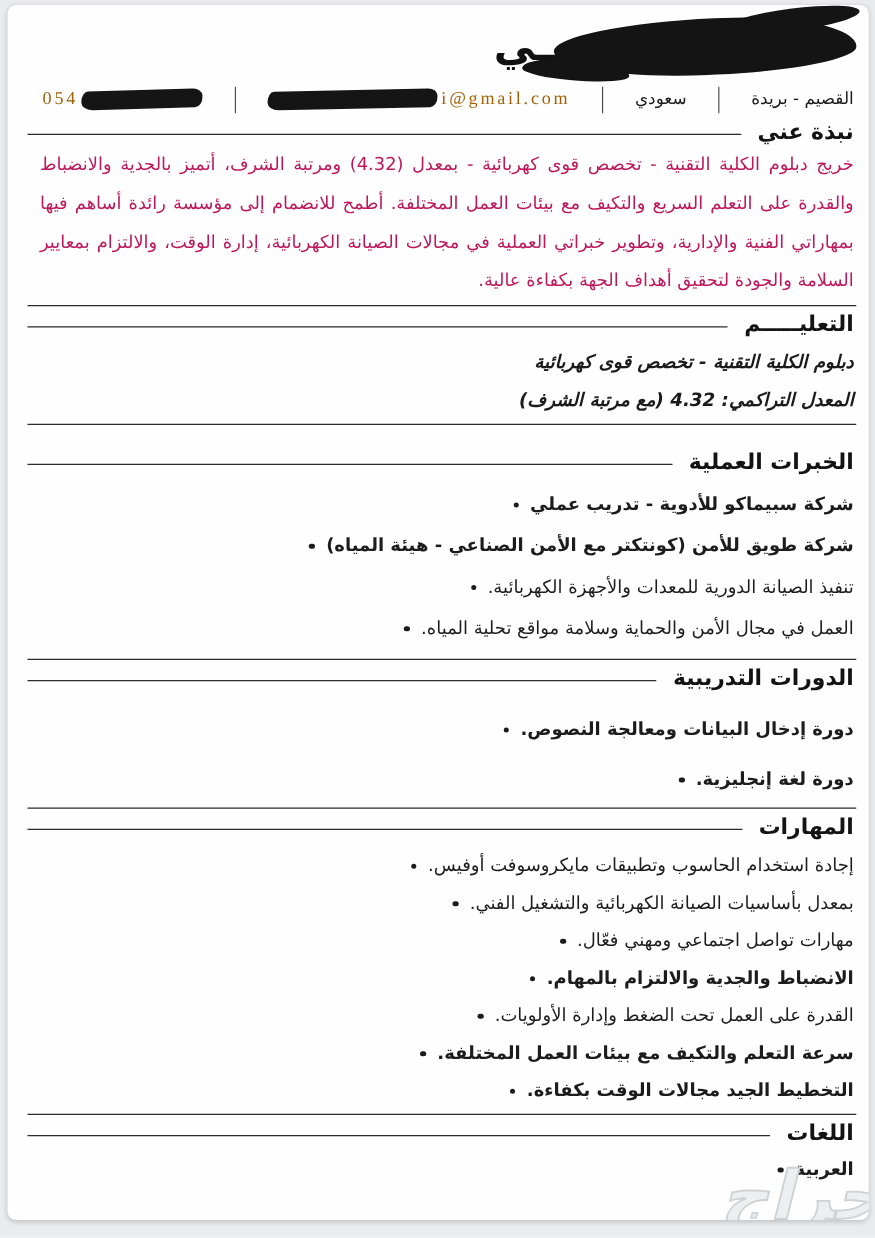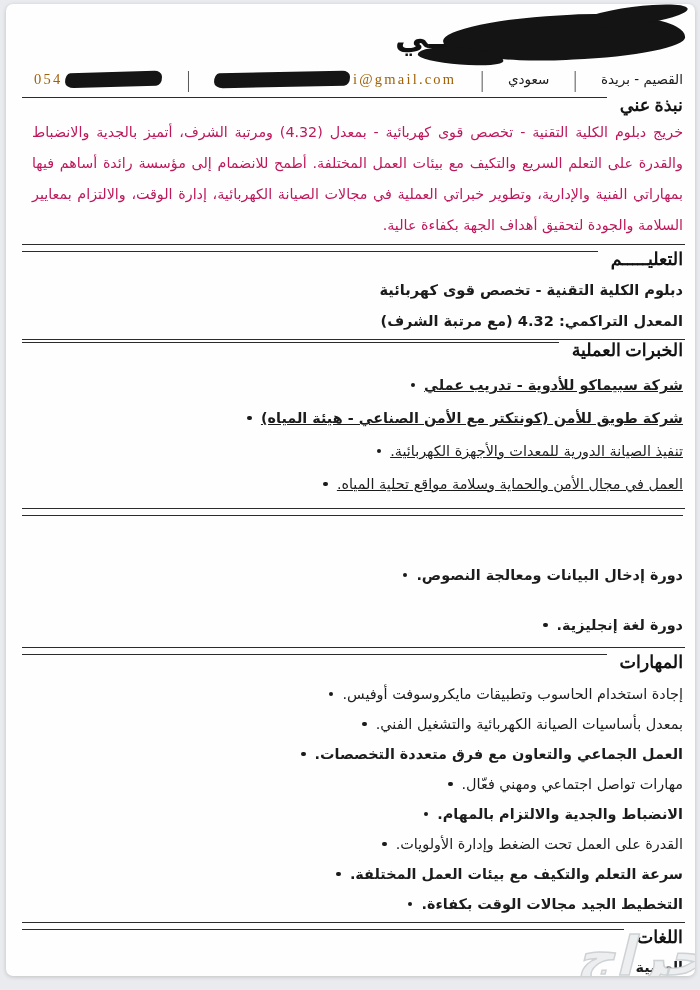--- a/index.html
+++ b/index.html
@@ -50,44 +50,44 @@
   }
   .group-ltr{direction:ltr;display:flex;align-items:center;gap:3px;}
   .blob{
     display:inline-block;background:#151515;height:15px;
     border-radius:8px 11px 9px 13px/13px 8px 12px 9px;
   }
   .blob-phone{width:97px;transform:rotate(-1.6deg);}
   .blob-email{width:136px;transform:rotate(-1.2deg);}
   
   .toprule{border-top:1.7px solid #2b2b2b;margin-left:-10px;margin-right:-2px;}
-  .h-row{display:flex;gap:13px;height:22px;margin-left:-10px;font-family:Liberation Serif, serif;}
+  .h-row{display:flex;align-items:center;gap:13px;height:22px;margin-left:-10px;}
   .leader{flex:1;border-top:1.7px solid #2b2b2b;margin-top:2px;}
   .h-title{font-size:17.5px;font-weight:700;white-space:nowrap;direction:rtl;color:#131313;}
   .para{
     direction:rtl;text-align:justify;margin:0;margin-top:0;
     font-size:14.3px;line-height:31px;color:#be185d;
   }
-  .edu-item{direction:rtl;text-align:right;font-weight:700;font-size:14.6px;line-height:20px;}
+  .edu-item{direction:rtl;text-align:right;font-weight:700;font-size:14.6px;line-height:20px;font-style:italic;}
   .bullet{display:flex;justify-content:flex-end;align-items:center;gap:9px;height:20px;}
   .dot{width:4.5px;height:4.5px;border-radius:50%;background:#1b1b1b;flex:0 0 auto;}
   .btxt{direction:rtl;font-size:14.4px;line-height:20px;color:#1c1c1c;}
   .bold{font-weight:700;}
   
   .sec-about .h-row{margin-top:3px;}
   .sec-edu .toprule{margin-top:3px;}
   .sec-edu .h-row{margin-top:4px;}
   .edu-1{margin-top:9px;}
   .edu-2{margin-top:11px;}
   .sec-exp .toprule{margin-top:8px;}
-  .sec-exp .h-row{margin-top:0;}
-  .sec-exp .bullet{margin-top:13px;text-decoration:underline;}
+  .sec-exp .h-row{margin-top:19px;}
+  .sec-exp .bullet{margin-top:13px;}
   .sec-courses .toprule{margin-top:14px;}
   .sec-courses .h-row{margin-top:4px;}
-  .sec-courses .bullet{margin-top:30px;}
+  .sec-courses .bullet{margin-top:20px;}
   .sec-skills .toprule{margin-top:12px;}
   .sec-skills .h-row{margin-top:4px;}
   .sec-skills .bullet{margin-top:10px;}
   .sec-langs .toprule{margin-top:8px;}
   .sec-langs .h-row{margin-top:4px;}
   .sec-langs .bullet{margin-top:8px;}
   
   .watermark{
     position:absolute;right:-16px;bottom:-12px;
     font-size:54px;font-weight:700;letter-spacing:2px;
@@ -160,20 +160,21 @@
     <div class="bullet">
       <span class="dot"></span>
       <span class="btxt">العمل في مجال الأمن والحماية وسلامة مواقع تحلية المياه.</span>
     </div>
   </div>
 
   <div class="sec-courses">
     <div class="toprule"></div>
     <div class="h-row">
       <span class="leader"></span>
+      <span class="h-title">الدورات التدريبية</span>
     </div>
     <div class="bullet">
       <span class="dot"></span>
       <span class="btxt bold">دورة إدخال البيانات ومعالجة النصوص.</span>
     </div>
     <div class="bullet">
       <span class="dot"></span>
       <span class="btxt bold">دورة لغة إنجليزية.</span>
     </div>
   </div>
@@ -187,24 +188,20 @@
     <div class="bullet">
       <span class="dot"></span>
       <span class="btxt">إجادة استخدام الحاسوب وتطبيقات مايكروسوفت أوفيس.</span>
     </div>
     <div class="bullet">
       <span class="dot"></span>
       <span class="btxt">بمعدل بأساسيات الصيانة الكهربائية والتشغيل الفني.</span>
     </div>
     <div class="bullet">
       <span class="dot"></span>
-      <span class="btxt bold">العمل الجماعي والتعاون مع فرق متعددة التخصصات.</span>
-    </div>
-    <div class="bullet">
-      <span class="dot"></span>
       <span class="btxt">مهارات تواصل اجتماعي ومهني فعّال.</span>
     </div>
     <div class="bullet">
       <span class="dot"></span>
       <span class="btxt bold">الانضباط والجدية والالتزام بالمهام.</span>
     </div>
     <div class="bullet">
       <span class="dot"></span>
       <span class="btxt">القدرة على العمل تحت الضغط وإدارة الأولويات.</span>
     </div>

